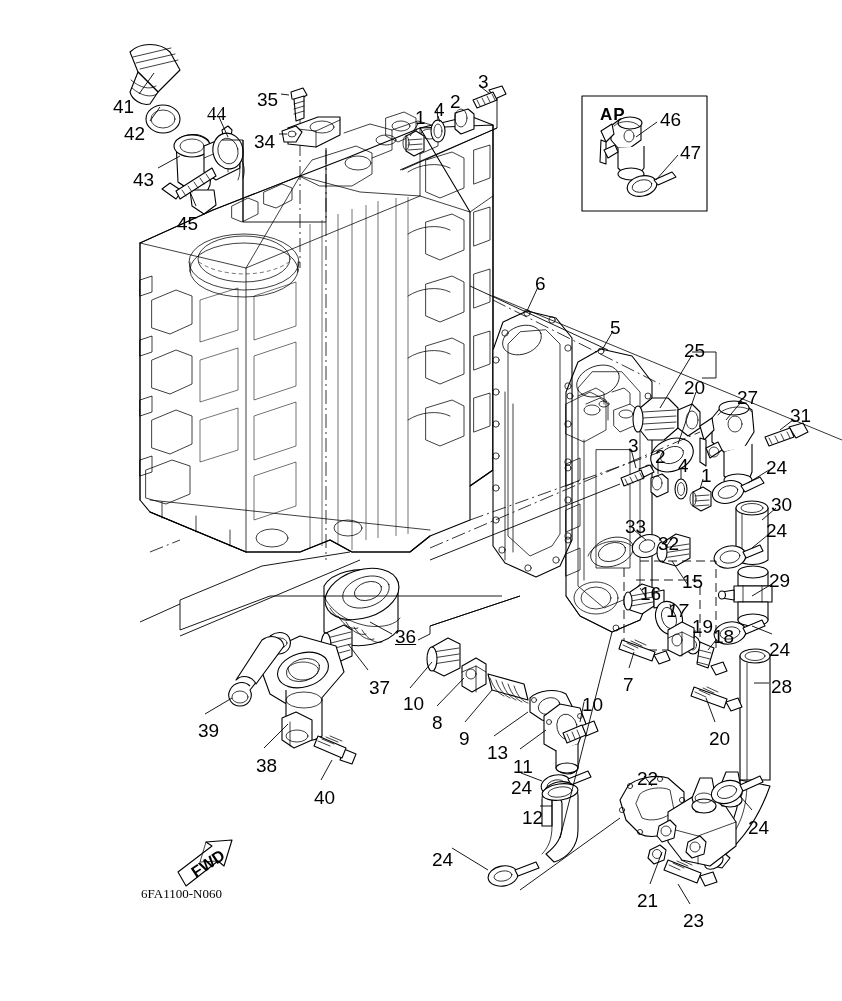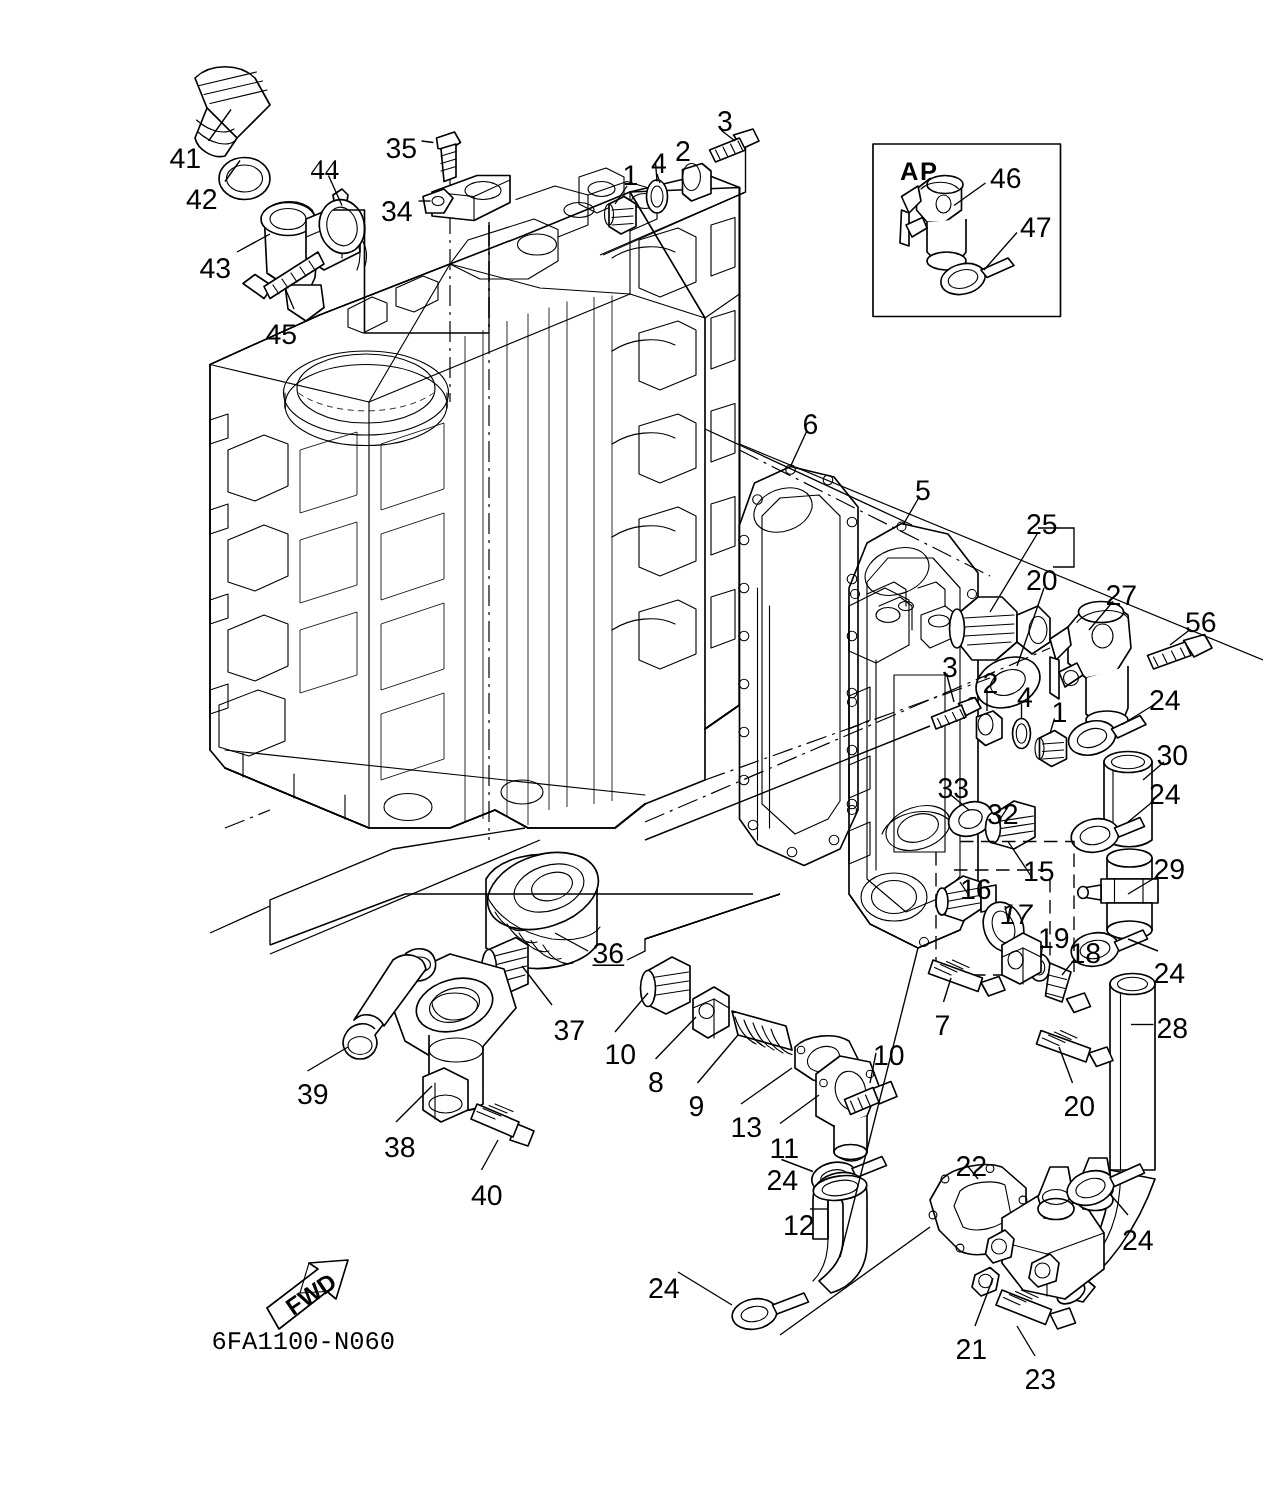--- a/index.html
+++ b/index.html
@@ -24,22 +24,22 @@
   .apname{
     position:absolute;
     font-family:"Liberation Sans", sans-serif;
     font-weight:bold;
     font-size:17px;
     letter-spacing:1px;
     color:#000;
   }
   .code{
     position:absolute;
-    font-family:Liberation Mono, monospace;
-    font-size:17px;
+    font-family:Liberation Serif, serif;
+    font-size:13px;
     color:#000;
     white-space:nowrap;
   }
   .fwdtxt{
     position:absolute;
     font-family:"Liberation Sans", sans-serif;
     font-weight:bold;
     font-size:16px;
     color:#000;
   }
@@ -857,21 +857,21 @@
   <div class="lbl" id="lbl-c43" style="left: 133px; top: 170px;">43</div>
   <div class="lbl" id="lbl-c44" style="left: 207px; top: 104px; font-family: Liberation Serif, serif;">44</div>
   <div class="lbl" id="lbl-c45" style="left: 177px; top: 214px;">45</div>
   <div class="lbl" id="lbl-c46" style="left: 660px; top: 110px;">46</div>
   <div class="lbl" id="lbl-c47" style="left: 680px; top: 143px;">47</div>
   <div class="lbl" id="lbl-c6" style="left: 535px; top: 274px;">6</div>
   <div class="lbl" id="lbl-c5" style="left: 610px; top: 318px;">5</div>
   <div class="lbl" id="lbl-c25" style="left: 684px; top: 341px;">25</div>
   <div class="lbl" id="lbl-c26" style="left: 684px; top: 378px;">20</div>
   <div class="lbl" id="lbl-c27" style="left: 737px; top: 388px;">27</div>
-  <div class="lbl" id="lbl-c31" style="left: 790px; top: 406px;">56</div>
+  <div class="lbl" id="lbl-c31" style="left: 790px; top: 406px;">31</div>
   <div class="lbl" id="lbl-c24a" style="left: 766px; top: 458px;">24</div>
   <div class="lbl" id="lbl-c30" style="left: 771px; top: 495px;">30</div>
   <div class="lbl" id="lbl-c24b" style="left: 766px; top: 521px;">24</div>
   <div class="lbl" id="lbl-c29" style="left: 769px; top: 571px;">29</div>
   <div class="lbl" id="lbl-c24c" style="left: 769px; top: 640px;">24</div>
   <div class="lbl" id="lbl-c28" style="left: 771px; top: 677px;">28</div>
   <div class="lbl" id="lbl-c3b" style="left: 628px; top: 436px;">3</div>
   <div class="lbl" id="lbl-c2b" style="left: 655px; top: 447px;">2</div>
   <div class="lbl" id="lbl-c4b" style="left: 678px; top: 456px;">4</div>
   <div class="lbl" id="lbl-c1b" style="left: 701px; top: 466px;">1</div>

